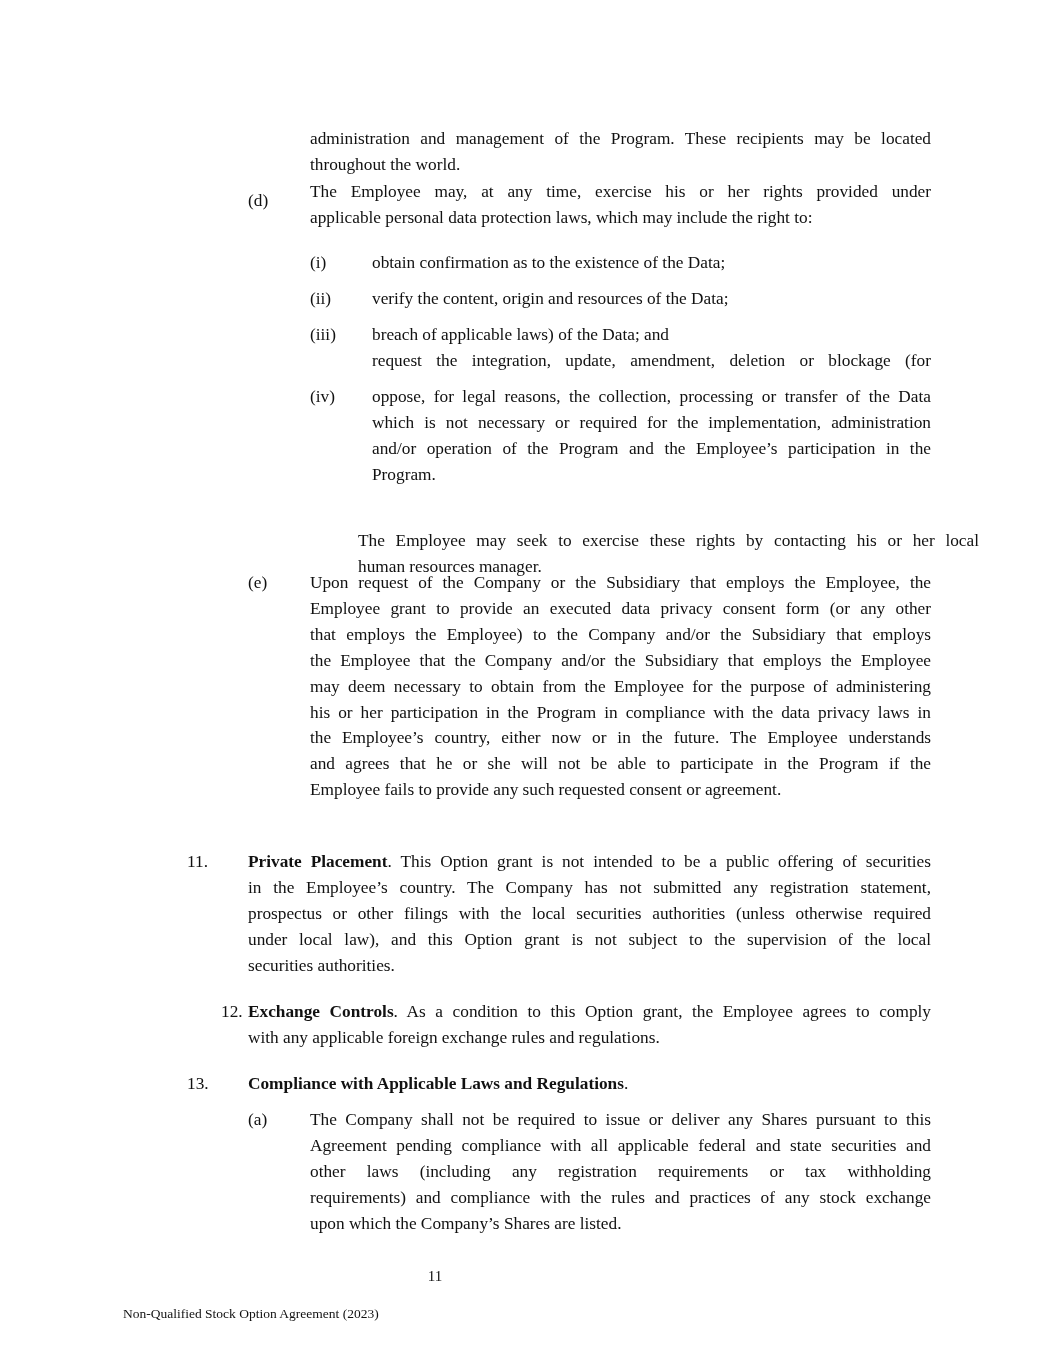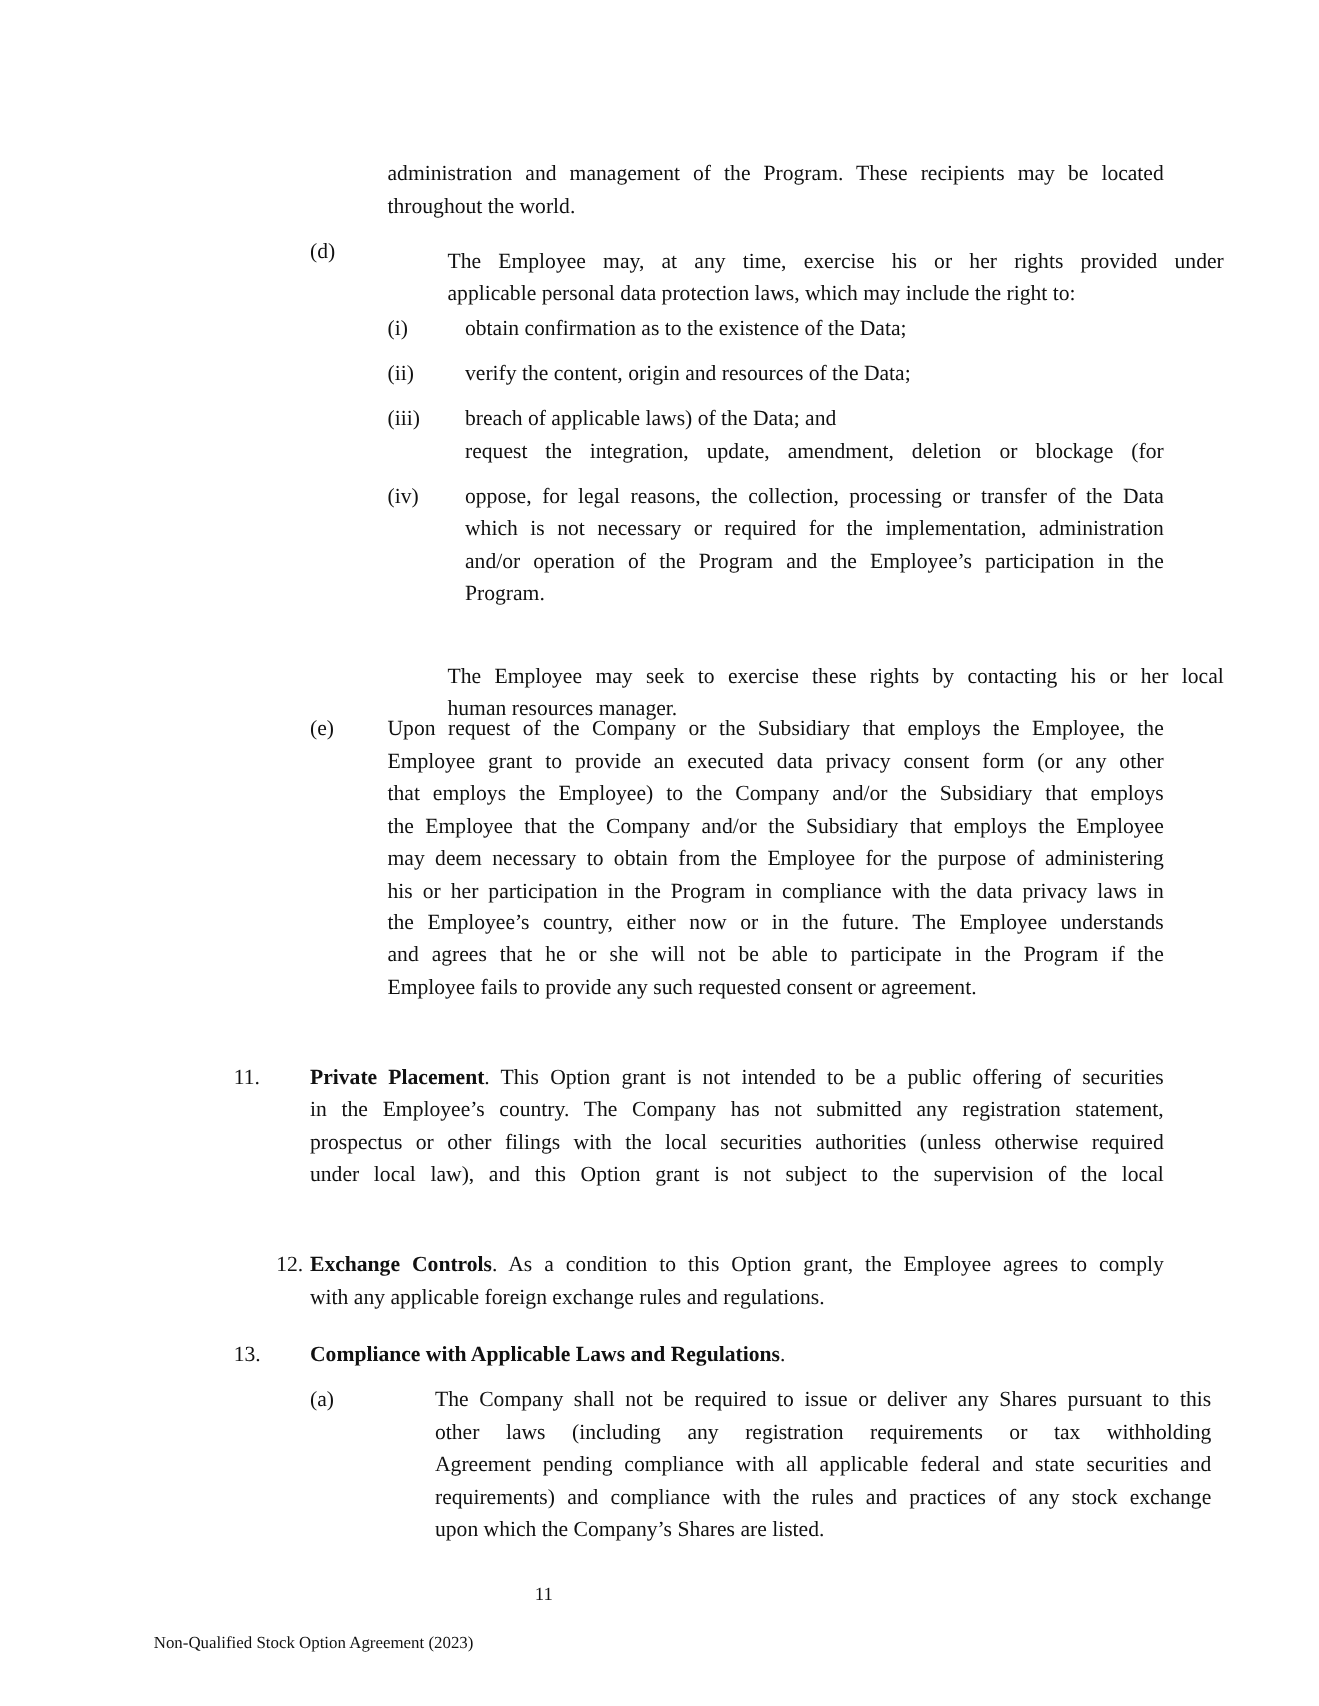--- a/index.html
+++ b/index.html
@@ -56,21 +56,21 @@
   </style>
 </head>
 <body>
 
 <div class="para" style="left:310px; top:126px; width:621px;">
   <span class="line">administration and management of the Program.  These recipients may be located</span>
   <span class="line left">throughout the world.</span>
 </div>
 
 <div class="label" style="left:248px; top:188px;">(d)</div>
-<div class="para" style="left:310px; top:196px; width:621px;margin-left:48px;">
+<div class="para" style="left:310px; top:179px; width:621px;">
   <span class="line">The Employee may, at any time, exercise his or her rights provided under</span>
   <span class="line left">applicable personal data protection laws, which may include the right to:</span>
 </div>
 
 <div class="label" style="left:310px; top:250px;">(i)</div>
 <div class="para" style="left:372px; top:250px; width:559px;">
   <span class="line left">obtain confirmation as to the existence of the Data;</span>
 </div>
 
 <div class="label" style="left:310px; top:286px;">(ii)</div>
@@ -109,36 +109,37 @@
   <span class="line">and agrees that he or she will not be able to participate in the Program if the</span>
   <span class="line left">Employee fails to provide any such requested consent or agreement.</span>
 </div>
 
 <div class="label" style="left:187px; top:849px;">11.</div>
 <div class="para" style="left:248px; top:849px; width:683px;">
   <span class="line"><span class="bold">Private Placement</span><span>.  This Option grant is not intended to be a public offering of securities</span></span>
   <span class="line">in the Employee’s country.  The Company has not submitted any registration statement,</span>
   <span class="line">prospectus or other filings with the local securities authorities (unless otherwise required</span>
   <span class="line">under local law), and this Option grant is not subject to the supervision of the local</span>
+  <span class="line left">securities authorities.</span>
 </div>
 
 <div class="label" style="left:187px; top:999px;margin-left:34px;">12.</div>
 <div class="para" style="left:248px; top:999px; width:683px;">
   <span class="line"><span class="bold">Exchange Controls</span><span>.  As a condition to this Option grant, the Employee agrees to comply</span></span>
   <span class="line left">with any applicable foreign exchange rules and regulations.</span>
 </div>
 
 <div class="label" style="left:187px; top:1071px;">13.</div>
 <div class="para" style="left:248px; top:1071px; width:683px;">
   <span class="line left"><span class="bold">Compliance with Applicable Laws and Regulations</span><span>.</span></span>
 </div>
 
 <div class="label" style="left:248px; top:1107px;">(a)</div>
-<div class="para" style="left:310px; top:1107px; width:621px;margin-left:38px;">
+<div class="para" style="left:310px; top:1107px; width:621px;">
   <span class="line">The Company shall not be required to issue or deliver any Shares pursuant to this</span>
+  <span class="line">Agreement pending compliance with all applicable federal and state securities and</span>
   <span class="line">other laws (including any registration requirements or tax withholding</span>
-  <span class="line">Agreement pending compliance with all applicable federal and state securities and</span>
   <span class="line">requirements) and compliance with the rules and practices of any stock exchange</span>
   <span class="line left">upon which the Company’s Shares are listed.</span>
 </div>
 
 <div class="footer-page">11</div>
 <div class="footer-title">Non-Qualified Stock Option Agreement (2023)</div>
 
 </body></html>

